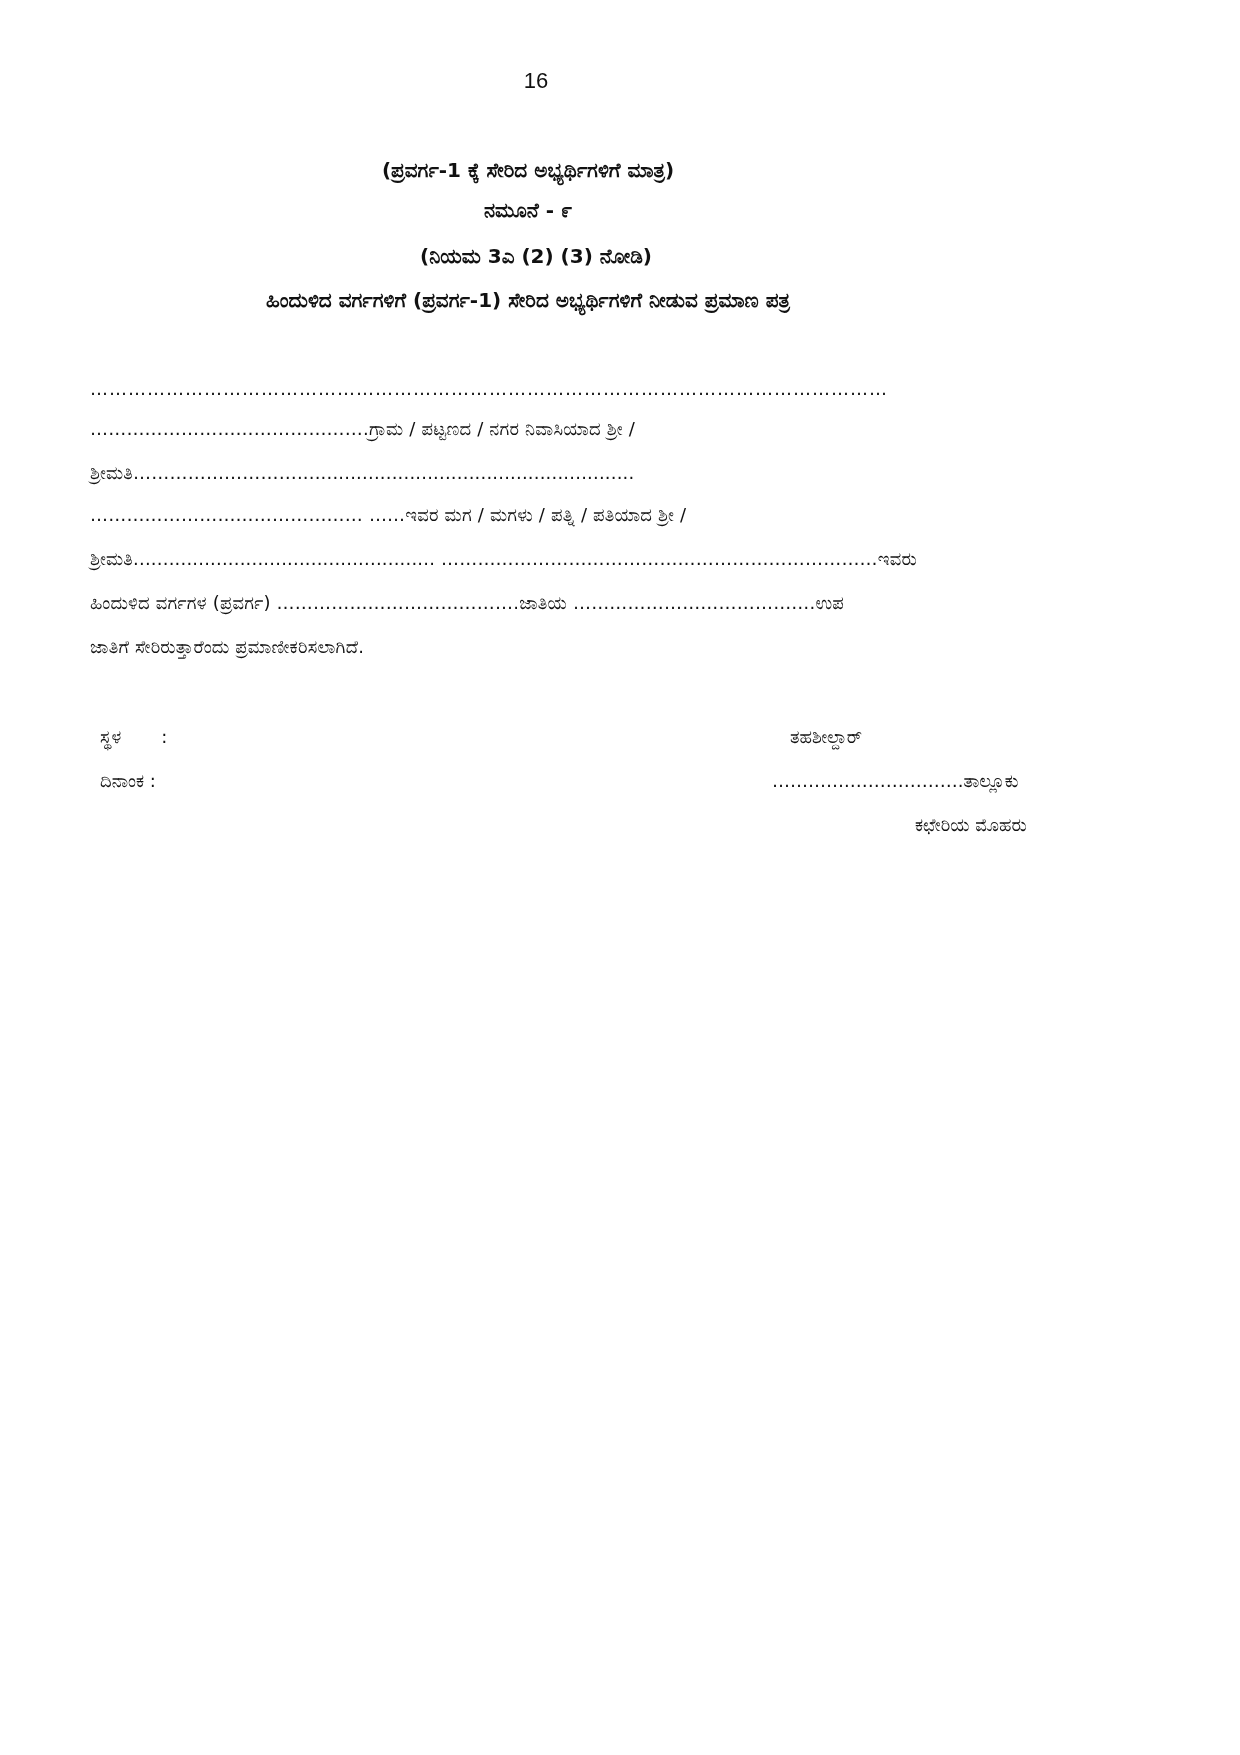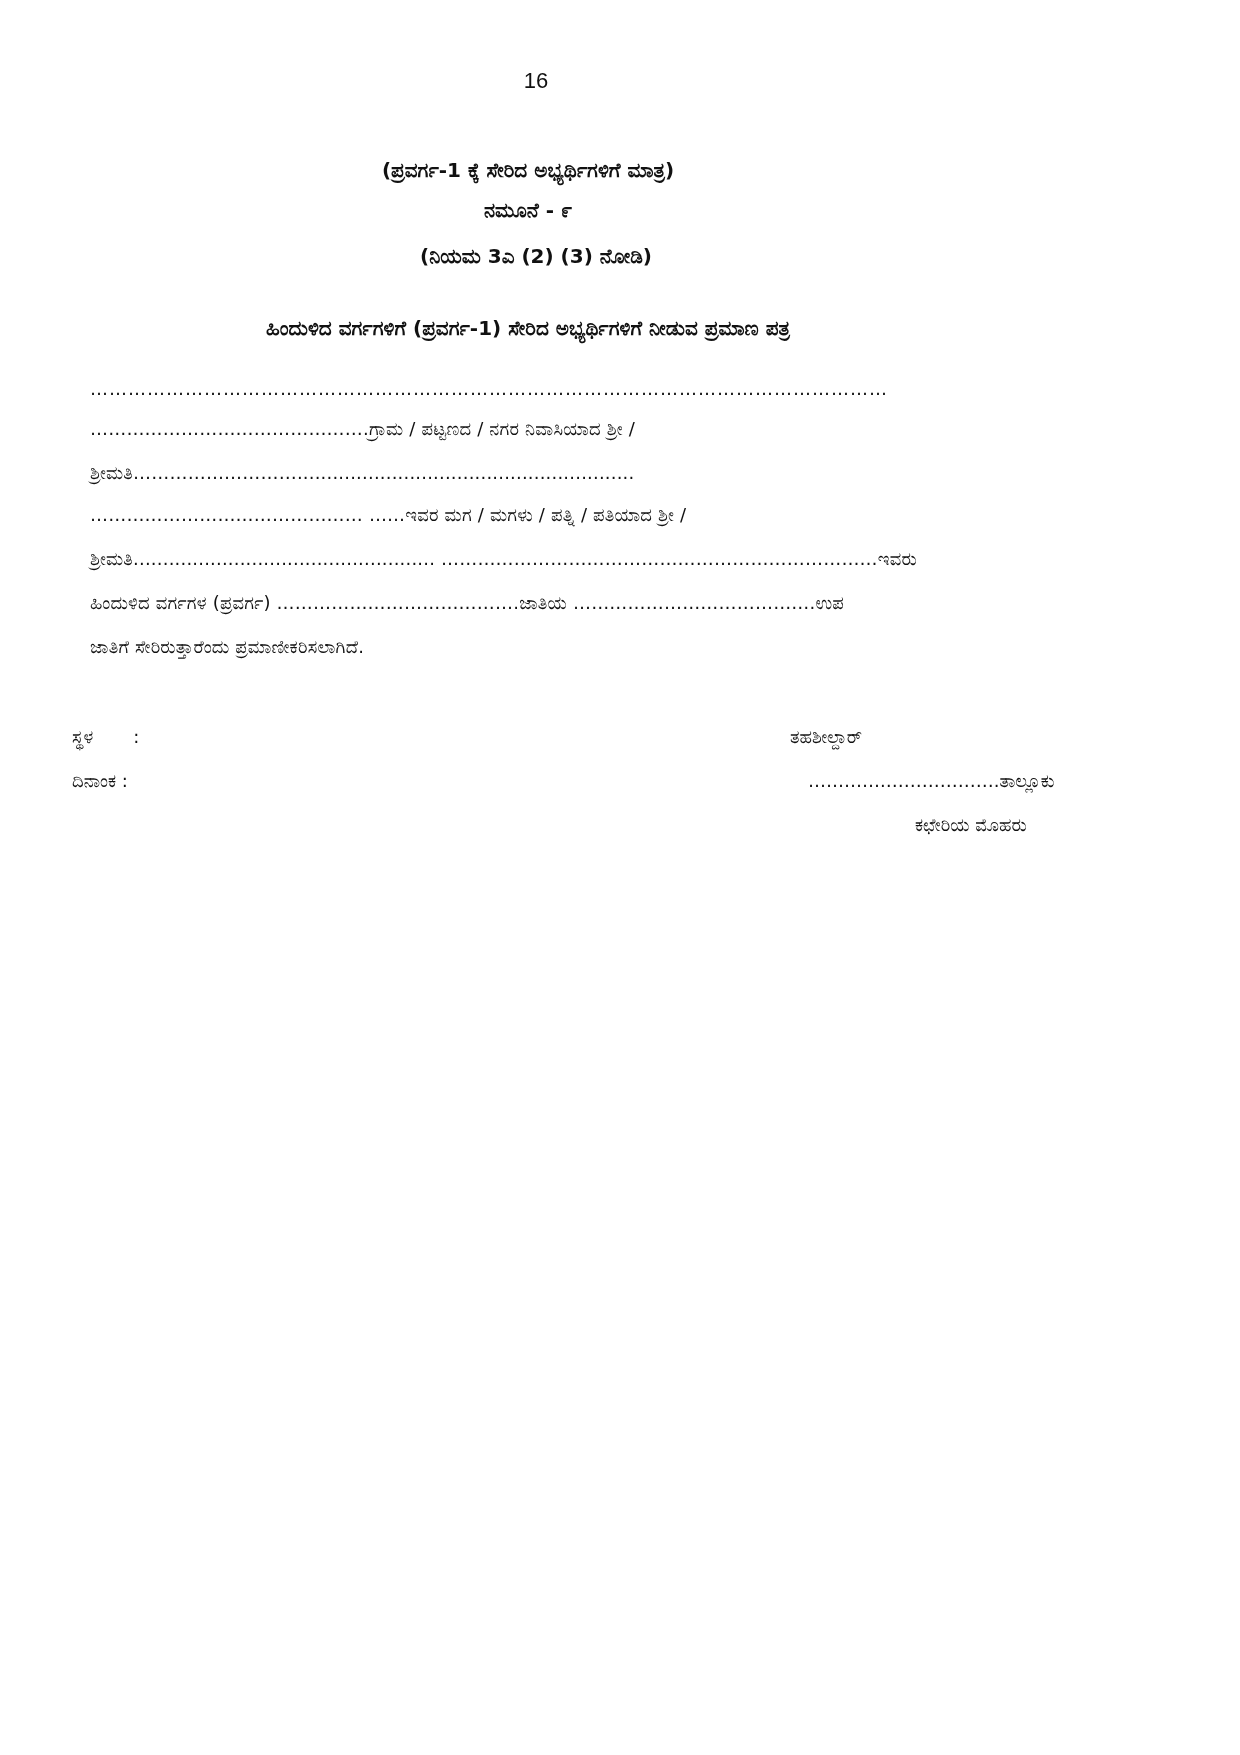--- a/index.html
+++ b/index.html
@@ -29,54 +29,54 @@
       left: 0;
       width: 1056px;
       text-align: center;
       font-weight: bold;
       font-size: 20px;
       white-space: nowrap;
     }
     .h1 { top: 158px; }
     .h2 { top: 198px; }
     .h3 { top: 244px; margin-left: 8px; }
-    .h4 { top: 288px; margin-top: 28px; }
+    .h4 { top: 288px; }
 
     .body-line {
       position: absolute;
       left: 90px;
       font-size: 18px;
       white-space: nowrap;
       letter-spacing: 0.2px;
     }
     .l1 { top: 378px; }
     .l2 { top: 418px; }
     .l3 { top: 462px; }
     .l4 { top: 504px; text-align: center; }
     .l5 { top: 548px; }
     .l6 { top: 592px; }
     .l7 { top: 636px; text-align: right; }
 
     .dots { letter-spacing: 1px; }
 
     .footer-left {
       position: absolute;
-      left: 72px;
+      left: 100px;
       font-size: 18px;
       white-space: nowrap;
     }
     .fl1 { top: 726px; }
     .fl2 { top: 770px; }
     .footer-right {
       position: absolute;
       font-size: 18px;
       white-space: nowrap;
     }
     .fr1 { top: 726px; left: 790px; }
-    .fr2 { top: 770px; left: 772px; margin-left: 36px; }
+    .fr2 { top: 770px; left: 772px; }
     .fr3 { top: 814px; left: 915px; }
     .colon-gap { display: inline-block; width: 40px; }
   </style>
 </head>
 <body>
 
 <div class="page-number">16</div>
 
 <div class="heading h1">(ಪ್ರವರ್ಗ-1 ಕ್ಕೆ ಸೇರಿದ ಅಭ್ಯರ್ಥಿಗಳಿಗೆ ಮಾತ್ರ)</div>
 <div class="heading h2">ನಮೂನೆ - ೯</div>

